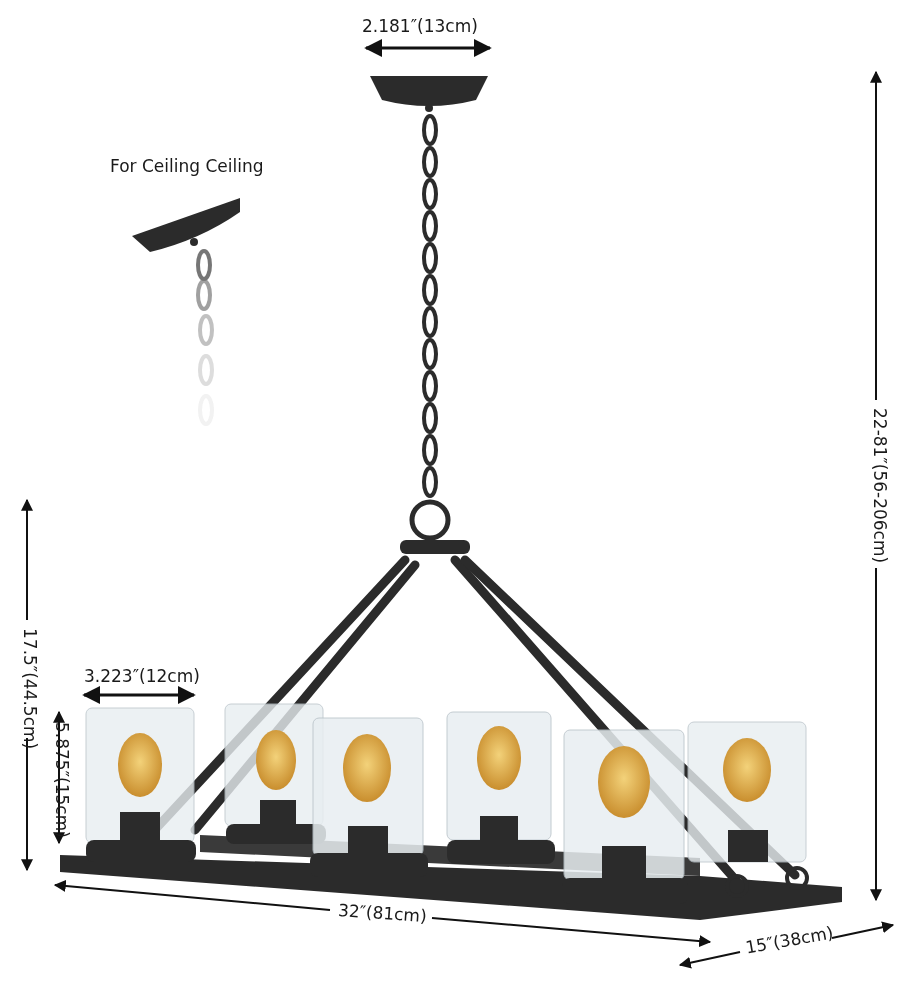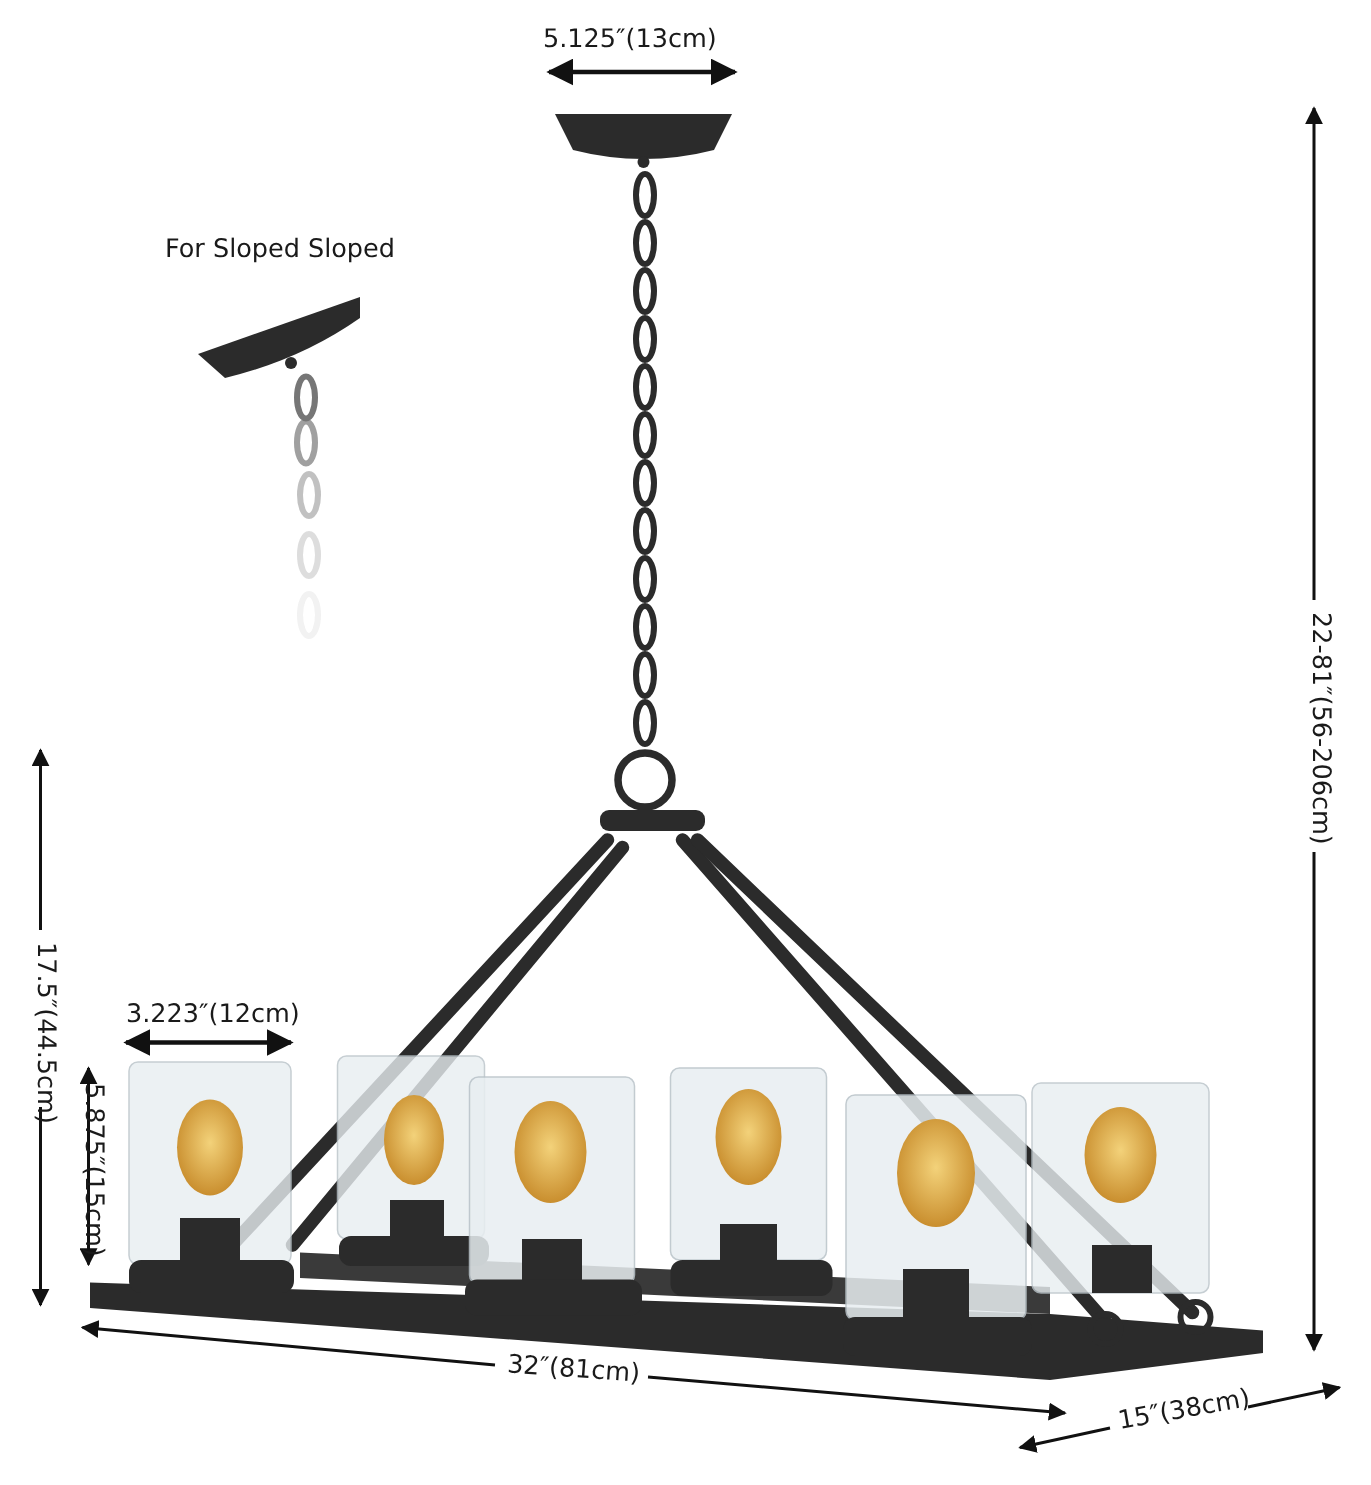--- a/index.html
+++ b/index.html
@@ -115,20 +115,20 @@
   <line x1="27" y1="500" x2="27" y2="620" stroke="#111" stroke-width="2" marker-start="url(#ah)"></line>
   <line x1="27" y1="738" x2="27" y2="870" stroke="#111" stroke-width="2" marker-end="url(#ah)"></line>
   <line x1="59" y1="712" x2="59" y2="843" stroke="#111" stroke-width="2" marker-start="url(#ah)" marker-end="url(#ah)"></line>
   <line x1="84" y1="695" x2="194" y2="695" stroke="#111" stroke-width="3" marker-start="url(#ah)" marker-end="url(#ah)"></line>
   <line x1="55" y1="885" x2="330" y2="910" stroke="#111" stroke-width="2" marker-start="url(#ah)"></line>
   <line x1="432" y1="918" x2="710" y2="942" stroke="#111" stroke-width="2" marker-end="url(#ah)"></line>
   <line x1="680" y1="965" x2="740" y2="952" stroke="#111" stroke-width="2" marker-start="url(#ah)"></line>
   <line x1="832" y1="938" x2="893" y2="925" stroke="#111" stroke-width="2" marker-end="url(#ah)"></line>
 </svg>
 
-<div class="lbl" style="left:110px;top:156px;">For Sloped Sloped</div>
-<div class="lbl" style="left:362px;top:16px;">5.125″(13cm)</div>
+<div class="lbl" style="left:110px;top:156px;">For Ceiling Ceiling</div>
+<div class="lbl" style="left:362px;top:16px;">2.181″(13cm)</div>
 <div class="lbl rot-l" style="left:890px;top:408px;">22-81″(56-206cm)</div>
 <div class="lbl rot-l" style="left:40px;top:628px;">17.5″(44.5cm)</div>
 <div class="lbl rot-l" style="left:72px;top:722px;">5.875″(15cm)</div>
 <div class="lbl" style="left:84px;top:666px;">3.223″(12cm)</div>
 <div class="lbl" style="left:338px;top:903px;transform:rotate(4deg);">32″(81cm)</div>
 <div class="lbl" style="left:745px;top:930px;transform:rotate(-10deg);">15″(38cm)</div>
 
 </body></html>

